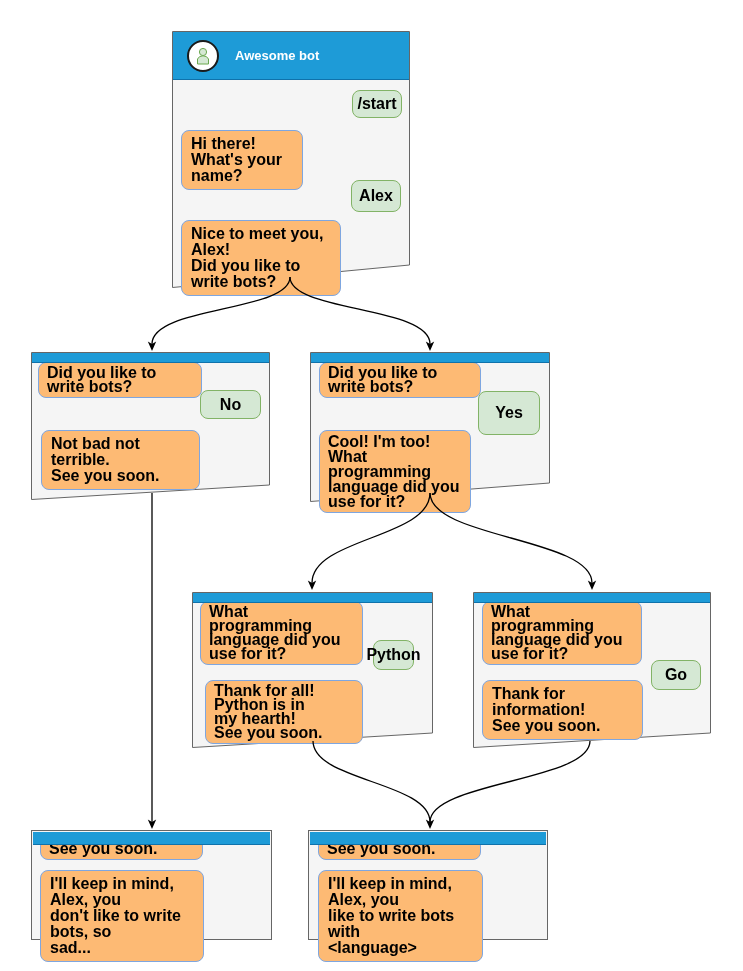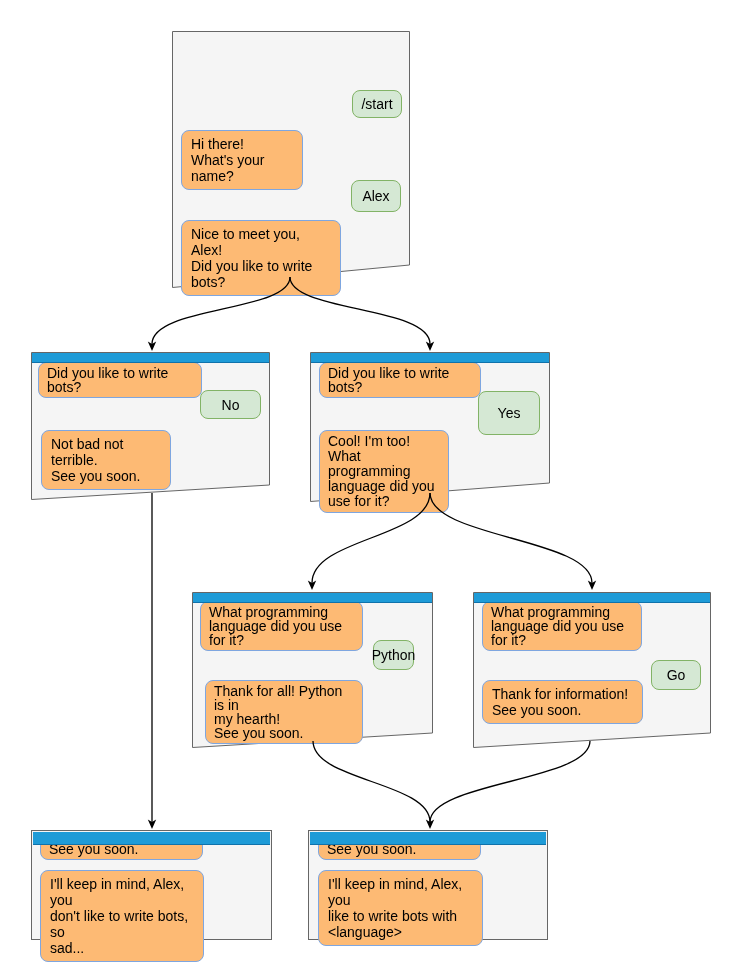--- a/index.html
+++ b/index.html
@@ -7,64 +7,73 @@
           font-family:"Liberation Sans",sans-serif;color:#000;}
   .win{position:absolute;}
   .frame{position:absolute;left:0;top:0;}
   .rectwin{position:absolute;background:#f5f5f5;border:1px solid #666666;box-sizing:border-box;}
   .hdr{position:absolute;left:1px;right:1px;top:1px;background:#1e9bd7;border-bottom:1px solid #0f72ab;z-index:3;}
   .hdr-big{position:absolute;left:1px;right:1px;top:1px;height:47px;background:#1e9bd7;
            border-bottom:1px solid #0f72ab;z-index:3;display:flex;align-items:center;}
   .avatar{width:28px;height:28px;background:#ffffff;border:2px solid #1a1a1a;border-radius:50%;
           margin-left:14px;display:flex;align-items:center;justify-content:center;}
   .title{color:#ffffff;font-size:13px;font-weight:bold;margin-left:16px;}
-  .bub{position:absolute;font-size:14px;line-height:14px;white-space:pre-line;border-radius:8px;
-       padding:3px 8px;box-sizing:border-box;z-index:2;}
+  .bub{position:absolute;font-size:16px;line-height:14px;white-space:pre-line;border-radius:8px;
+       padding:3px 8px;box-sizing:border-box;z-index:2;font-weight:bold;}
   .bot{background:#fdba74;border:1px solid #7ea6e0;}
   .user{background:#d5e8d4;border:1px solid #82b366;display:flex;align-items:center;justify-content:center;
         white-space:nowrap;}
   .roomy{line-height:16px;padding:5px 9px;}
   #arrows{position:absolute;left:0;top:0;z-index:5;pointer-events:none;}
 </style>
 </head>
 <body>
 
 <div id="canvas">
 
   <div class="win" style="left:172px;top:31px;width:238px;height:257px;">
     <svg class="frame" width="238" height="257" viewBox="0 0 238 257">
       <polygon points="0.5,0.5 237.5,0.5 237.5,234 0.5,256.5" fill="#f5f5f5" stroke="#666666" stroke-width="1"></polygon>
     </svg>
+    <div class="hdr-big">
+      <div class="avatar">
+        <svg width="22" height="22" viewBox="0 0 22 22">
+          <circle cx="11" cy="7" r="3.6" fill="#d5e8d4" stroke="#6aa84f" stroke-width="1"></circle>
+          <path d="M5.5,19 L5.5,14 Q7,10.8 11,10.8 Q15,10.8 16.5,14 L16.5,19 Z" fill="#d5e8d4" stroke="#6aa84f" stroke-width="1"></path>
+        </svg>
+      </div>
+      <div class="title">Awesome bot</div>
+    </div>
     <div class="bub user roomy" style="left:180px;top:59px;width:50px;height:28px;">/start</div>
     <div class="bub bot roomy" style="left:9px;top:99px;width:122px;">Hi there!
 What's your name?</div>
     <div class="bub user roomy" style="left:179px;top:149px;width:50px;height:32px;">Alex</div>
     <div class="bub bot roomy" style="left:9px;top:189px;width:160px;">Nice to meet you, Alex!
 Did you like to write bots?</div>
   </div>
 
   <div class="win" style="left:31px;top:352px;width:239px;height:148px;">
     <svg class="frame" width="239" height="148" viewBox="0 0 239 148">
       <polygon points="0.5,0.5 238.5,0.5 238.5,133 0.5,147.5" fill="#f5f5f5" stroke="#666666" stroke-width="1"></polygon>
     </svg>
     <div class="hdr" style="height:9px;"></div>
     <div class="bub bot" style="left:7px;top:10px;width:164px;">Did you like to write bots?</div>
     <div class="bub user" style="left:169px;top:38px;width:61px;height:29px;">No</div>
-    <div class="bub bot roomy" style="left:10px;top:78px;width:130px;">Not bad not terrible.
+    <div class="bub bot roomy" style="left:10px;top:78px;width:159px;">Not bad not terrible.
 See you soon.</div>
   </div>
 
   <div class="win" style="left:310px;top:352px;width:240px;height:150px;">
     <svg class="frame" width="240" height="150" viewBox="0 0 240 150">
       <polygon points="0.5,0.5 239.5,0.5 239.5,131 0.5,149.5" fill="#f5f5f5" stroke="#666666" stroke-width="1"></polygon>
     </svg>
     <div class="hdr" style="height:9px;"></div>
     <div class="bub bot" style="left:9px;top:10px;width:162px;">Did you like to write bots?</div>
     <div class="bub user" style="left:168px;top:39px;width:62px;height:44px;">Yes</div>
-    <div class="bub bot" style="left:9px;top:78px;width:130px;line-height:15px;">Cool! I'm too!
+    <div class="bub bot" style="left:9px;top:78px;width:152px;line-height:15px;">Cool! I'm too!
 What programming
 language did you use for it?</div>
   </div>
 
   <div class="win" style="left:192px;top:592px;width:241px;height:156px;">
     <svg class="frame" width="241" height="156" viewBox="0 0 241 156">
       <polygon points="0.5,0.5 240.5,0.5 240.5,141 0.5,155.5" fill="#f5f5f5" stroke="#666666" stroke-width="1"></polygon>
     </svg>
     <div class="hdr" style="height:9px;"></div>
     <div class="bub bot" style="left:8px;top:9px;width:163px;">What programming

